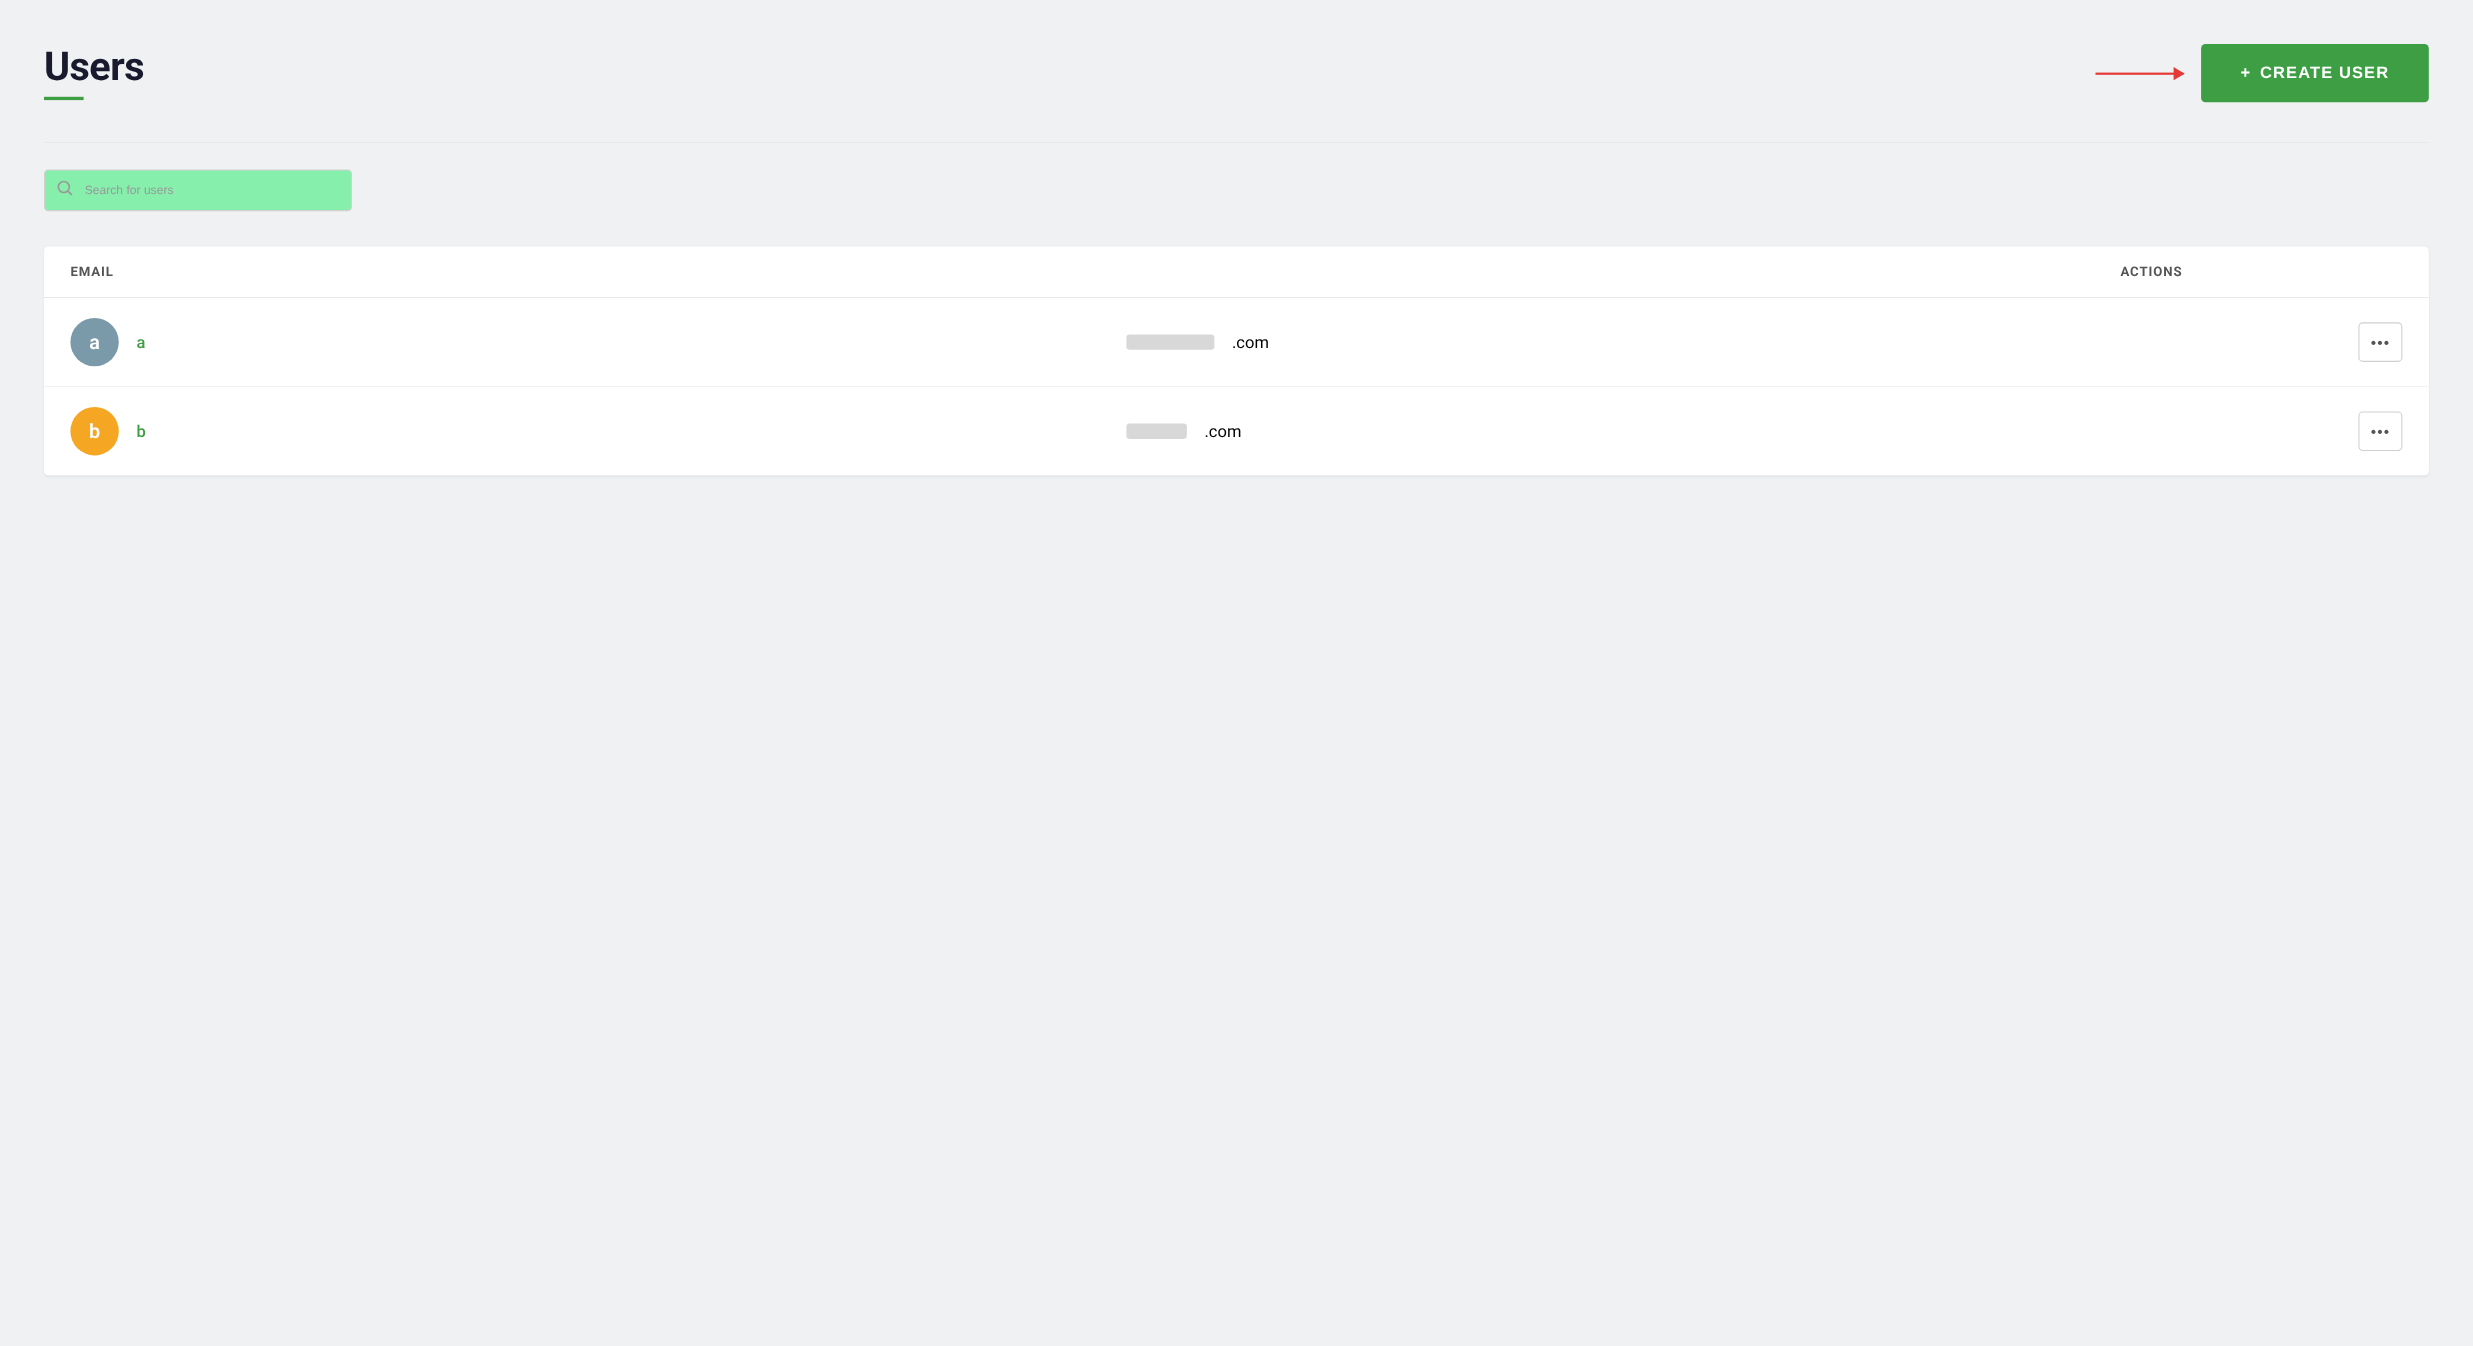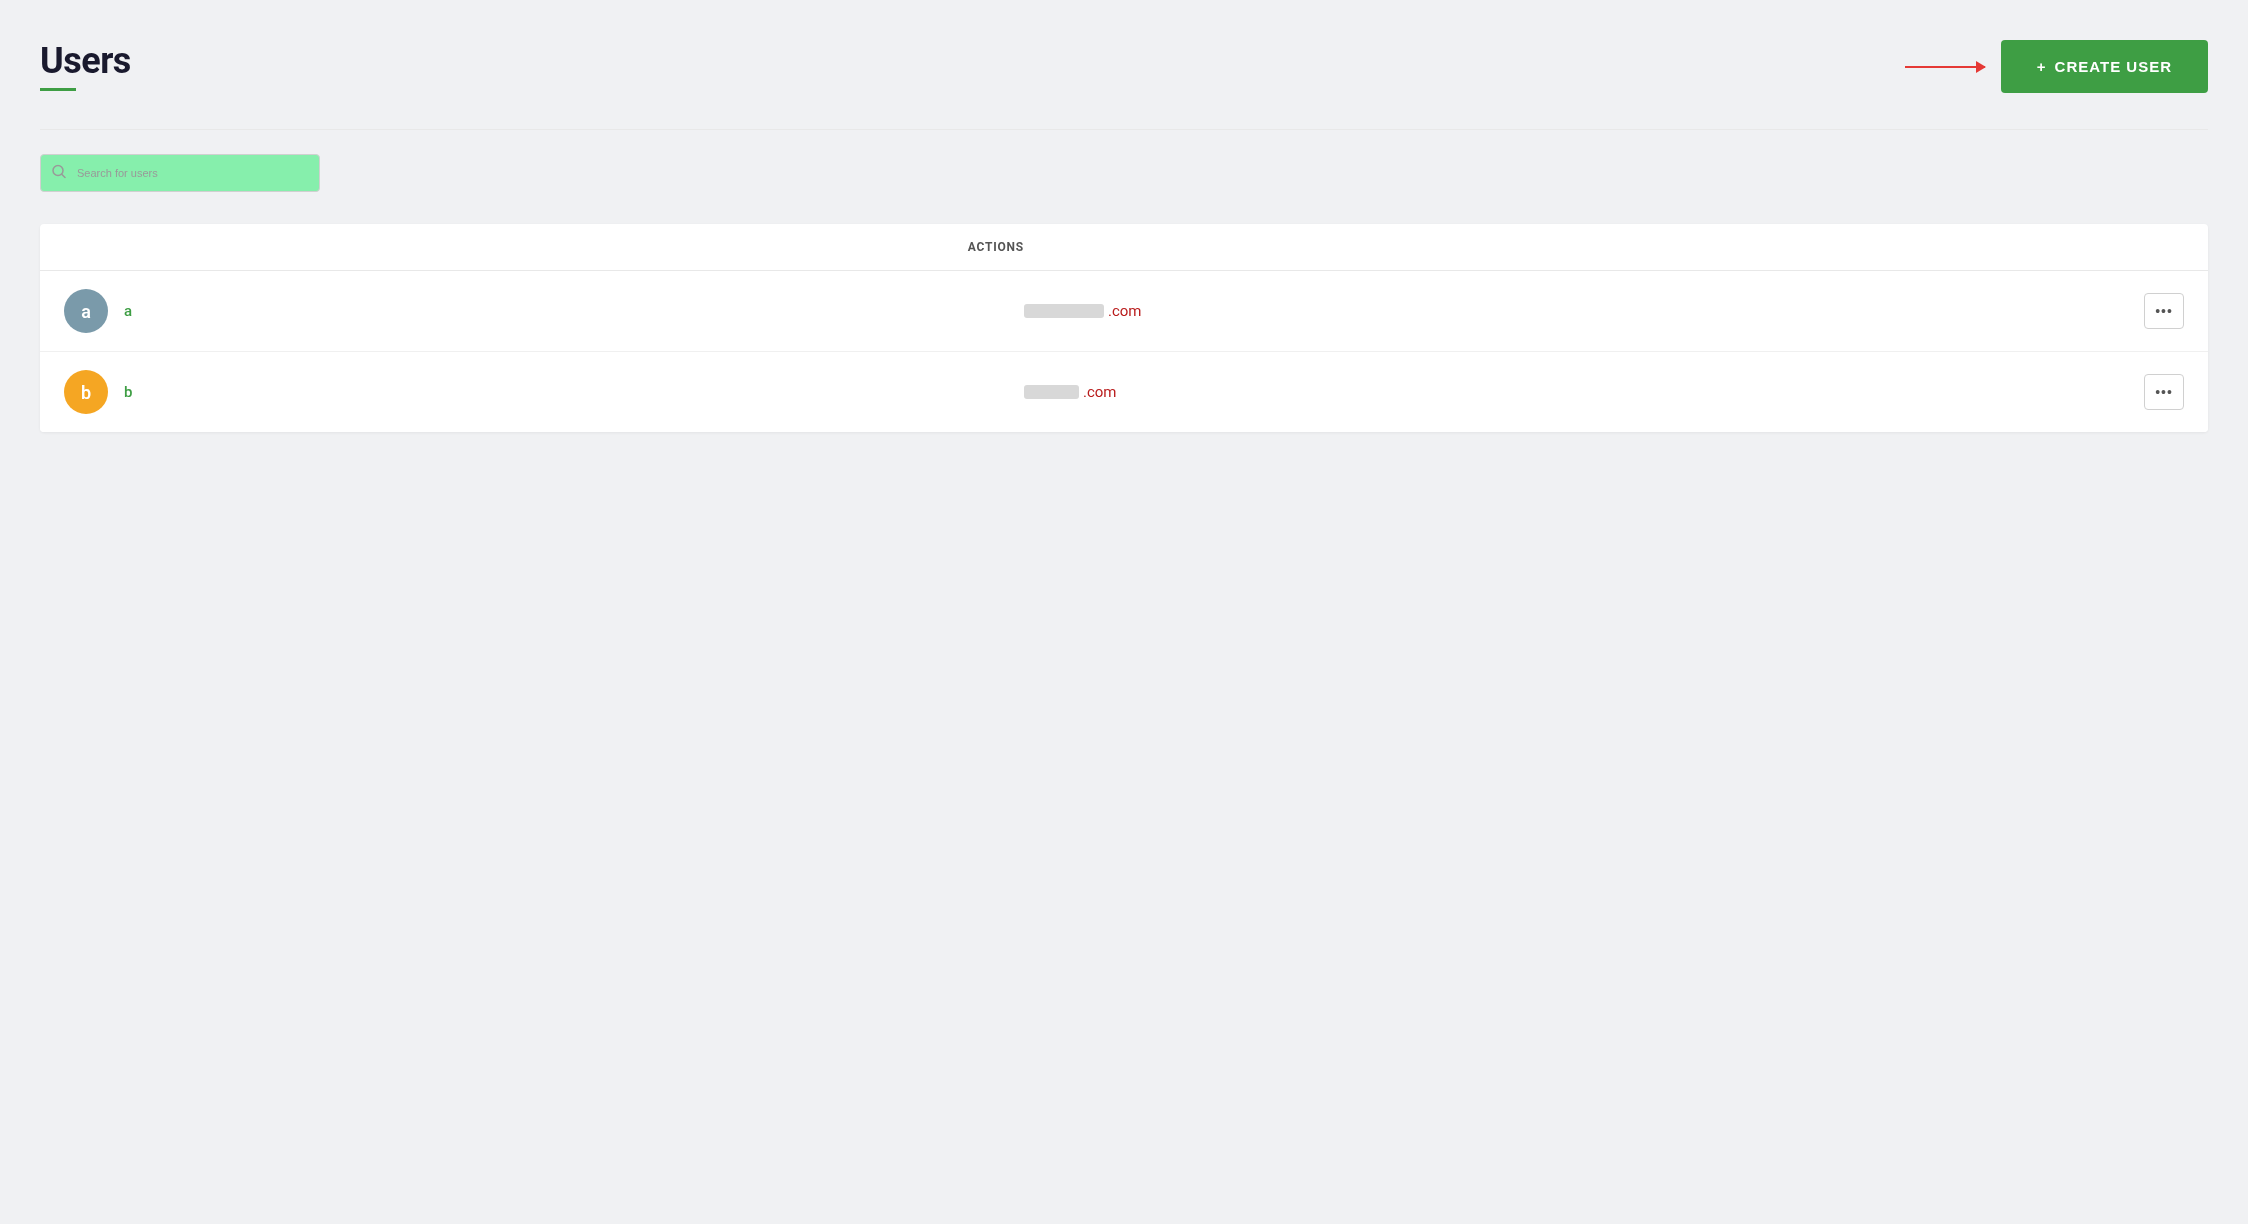--- a/index.html
+++ b/index.html
@@ -175,24 +175,24 @@
     }
 
     .username-label {
       font-size: 15px;
       font-weight: 500;
       color: #3e9e44;
     }
 
     .email-cell {
       font-size: 15px;
-      color: #b91c1c;
-      display: flex;
-      align-items: center;
-      gap: 4px;
+      color: #000000;
+      display: flex;
+      align-items: center;
+      gap: 16px;
     }
 
     .email-redacted {
       display: inline-block;
       width: 80px;
       height: 14px;
       background-color: #d8d8d8;
       border-radius: 3px;
       vertical-align: middle;
     }
@@ -260,20 +260,21 @@
         <circle cx="6" cy="6" r="5" stroke="#999" stroke-width="1.5"></circle>
         <line x1="10" y1="10" x2="13" y2="13" stroke="#999" stroke-width="1.5" stroke-linecap="round"></line>
       </svg>
     </span>
     <input type="text" class="search-input" placeholder="Search for users" style="">
   </div>
 </div>
 
 <div class="table-container">
   <div class="table-header">
+    <div class="table-header-cell">EMAIL</div>
     <div class="table-header-cell">ACTIONS</div>
   </div>
 
   <div class="table-row">
     <div class="user-cell">
       <div class="avatar" style="background-color: #7a9aaa;">
         <span>a</span>
       </div>
       <span class="username-label">a</span>
     </div>

